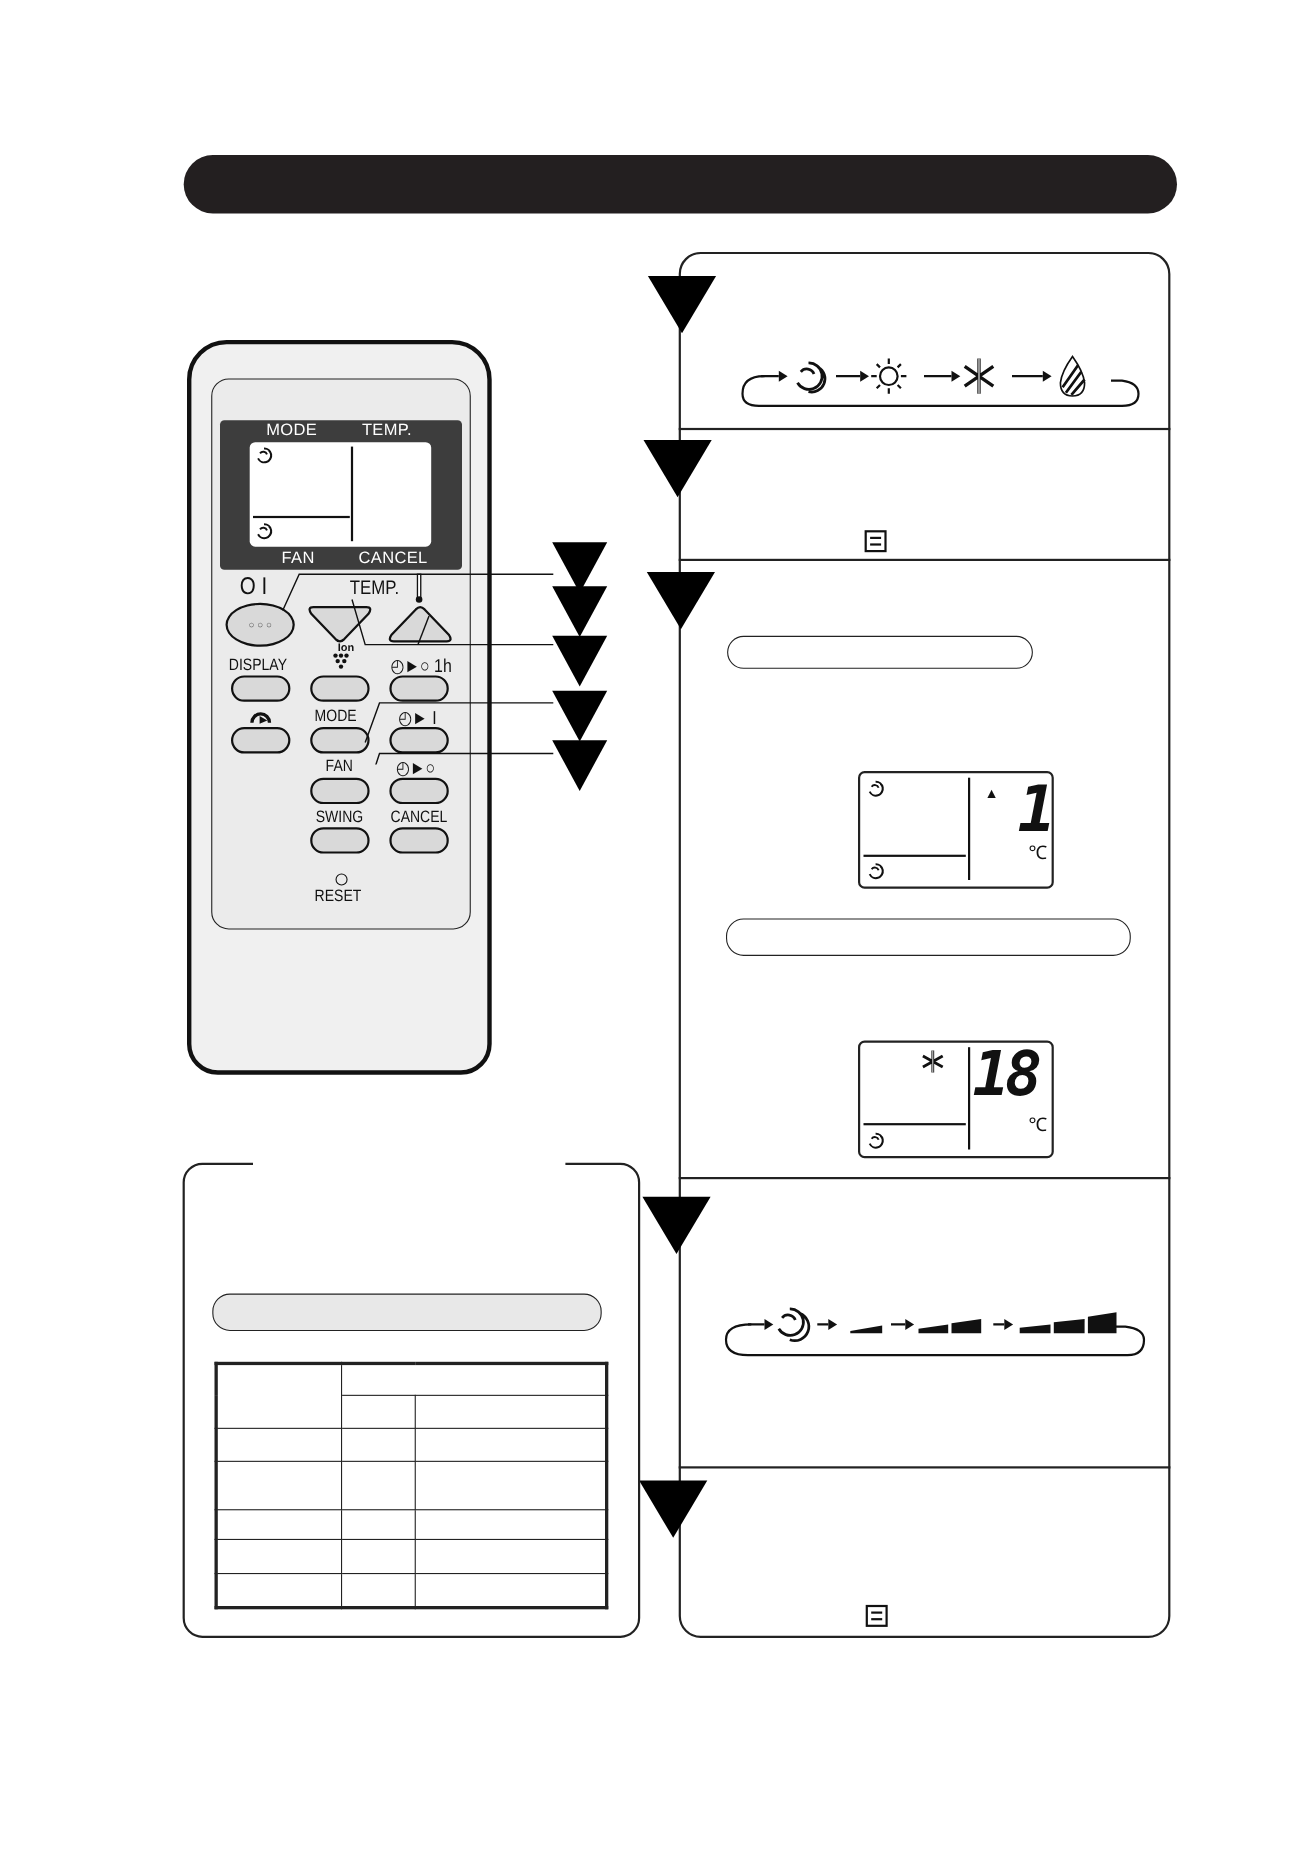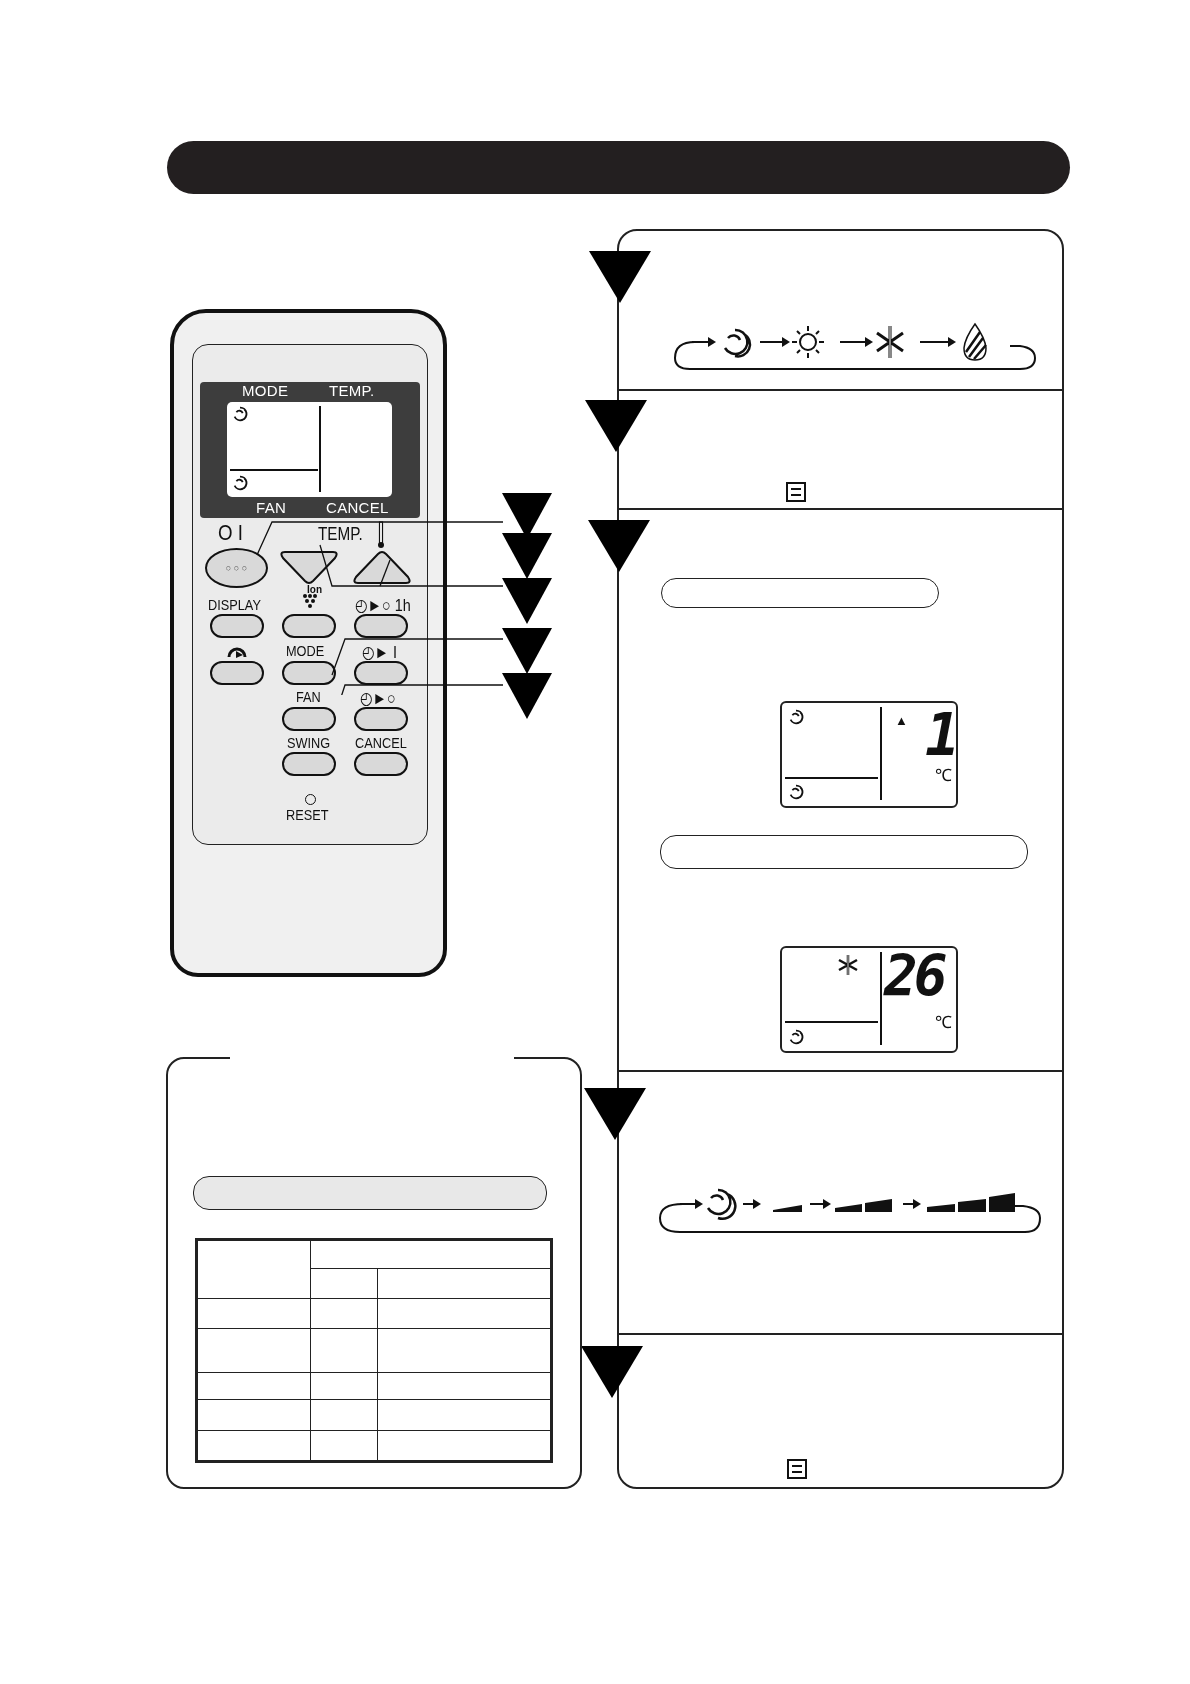--- a/index.html
+++ b/index.html
@@ -178,21 +178,21 @@
 <div class="abs minilcd" style="left:780px;top:946px;width:178px;height:107px;">
   <div class="abs vline" style="left:98px;top:4px;height:93px;width:1.5px;background:#111;"></div>
   <div class="abs hline" style="left:3px;top:73px;width:93px;height:1.5px;background:#111;"></div>
   <svg class="abs" style="left:55px;top:6px" width="22" height="22" viewBox="0 0 22 22">
       <path d="M11 1V21M2 6L20 16M2 16L20 6" stroke="#111" stroke-width="2.5"></path>
       <path d="M11 1V21" stroke="#fff" stroke-width="0.8"></path>
     </svg>
   <svg class="abs" style="left:5px;top:80px" width="18" height="18" viewBox="0 0 20 20">
       <path d="M10 3a7 7 0 1 1-6 10M10 17a7 7 0 0 0 5-12M6 8a4 4 0 0 1 7 1" fill="none" stroke="#111" stroke-width="2"></path>
     </svg>
-  <div class="abs seg" style="left:102px;top:-2px;font-size:56px;line-height:62px;letter-spacing:-4px;">26</div>
+  <div class="abs seg" style="left:102px;top:-2px;font-size:56px;line-height:62px;letter-spacing:-4px;">18</div>
   <div class="abs" style="left:153px;top:62px;font-size:17px;">℃</div>
 </div>
 
 <svg class="abs" style="left:655px;top:1180px" width="390" height="60" viewBox="0 0 390 60">
   <path d="M28 24 Q5 24 5 38 Q5 52 25 52 H370 Q385 52 385 38 Q385 28 368 26 H358" fill="none" stroke="#111" stroke-width="2"></path>
   <path d="M25 24 H40" stroke="#111" stroke-width="2"></path>
     <path d="M40 19 L48 24 L40 29Z" fill="#111"></path>
   <g>
       <path d="M63 10a12 12 0 1 1-10 18M63 38a12 12 0 0 0 9-24M56 18a7 7 0 0 1 12 2" fill="none" stroke="#111" stroke-width="2.5"></path>
     </g>

